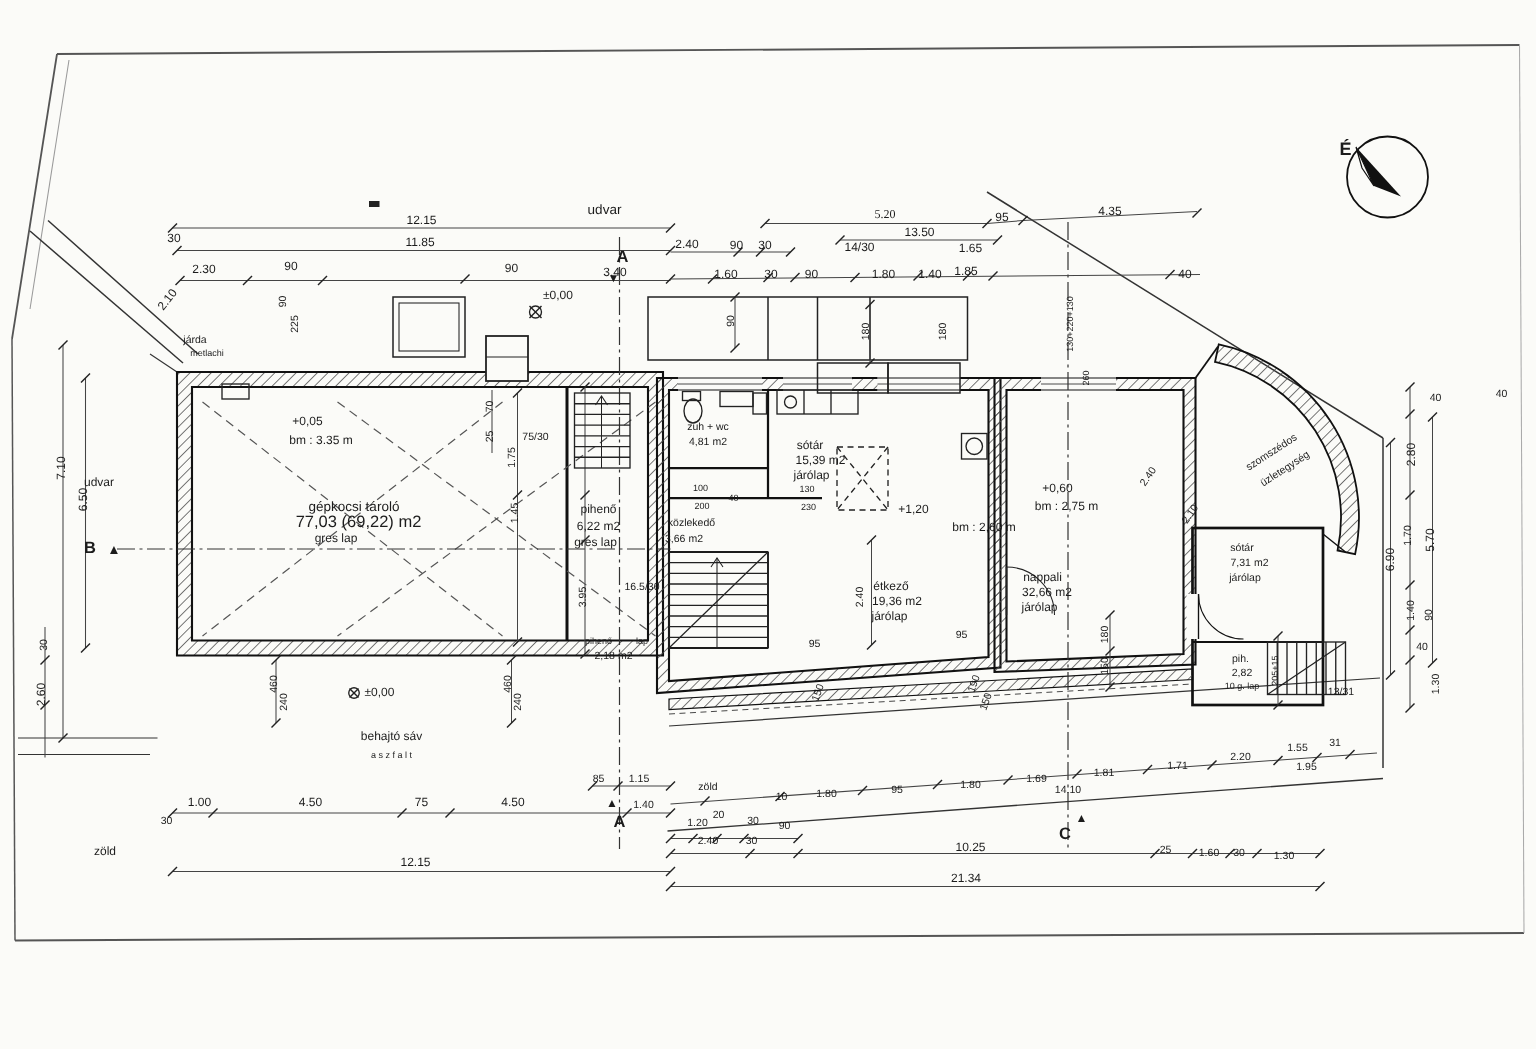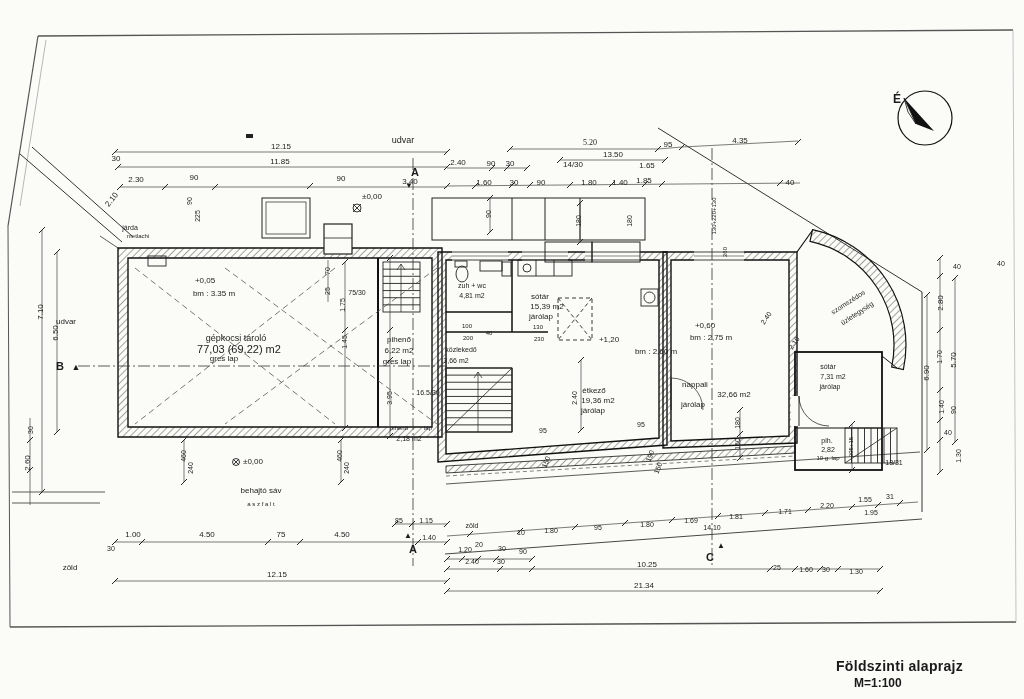--- a/index.html
+++ b/index.html
@@ -424,21 +424,21 @@
       <span class="lbl" style="left: 629px; top: 221px; font-size: 7px; transform: translate(-50%, -50%) rotate(-90deg);">180</span>
       <span class="lbl" style="left: 609px; top: 340px; font-size: 8px; transform: translate(-50%, -50%);">+1,20</span>
       <span class="lbl" style="left: 616px; top: 352px; font-size: 8px; transform: translate(-50%, -50%); margin-left: 40px;">bm : 2,60 m</span>
       <span class="lbl" style="left: 594px; top: 391px; font-size: 8px; transform: translate(-50%, -50%);">étkező</span>
       <span class="lbl" style="left: 598px; top: 401px; font-size: 8px; transform: translate(-50%, -50%);">19,36 m2</span>
       <span class="lbl" style="left: 593px; top: 411px; font-size: 8px; transform: translate(-50%, -50%);">járólap</span>
       <span class="lbl" style="left: 574px; top: 398px; font-size: 7px; transform: translate(-50%, -50%) rotate(-90deg);">2.40</span>
       <span class="lbl" style="left: 705px; top: 326px; font-size: 8px; transform: translate(-50%, -50%);">+0,60</span>
       <span class="lbl" style="left: 711px; top: 338px; font-size: 8px; transform: translate(-50%, -50%);">bm : 2,75 m</span>
       <span class="lbl" style="left: 695px; top: 385px; font-size: 8px; transform: translate(-50%, -50%);">nappali</span>
-      <span class="lbl" style="left: 734px; top: 395px; font-size: 8px; transform: translate(-50%, -50%);">32,66 m2</span>
+      <span class="lbl" style="left: 698px; top: 395px; font-size: 8px; transform: translate(-50%, -50%);">32,66 m2</span>
       <span class="lbl" style="left: 693px; top: 405px; font-size: 8px; transform: translate(-50%, -50%);">járólap</span>
       <span class="lbl" style="left: 714px; top: 216px; font-size: 6px; transform: translate(-50%, -50%) rotate(-90deg);">130+220+130</span>
       <span class="lbl" style="left: 725px; top: 252px; font-size: 6px; transform: translate(-50%, -50%) rotate(-90deg);">260</span>
       <span class="lbl" style="left: 766px; top: 318px; font-size: 7px; transform: translate(-50%, -50%) rotate(-55deg);">2.40</span>
       <span class="lbl" style="left: 794px; top: 343px; font-size: 7px; transform: translate(-50%, -50%) rotate(-55deg);">2.10</span>
       <span class="lbl" style="left: 848px; top: 302px; font-size: 7px; transform: translate(-50%, -50%) rotate(-33deg);">szomszédos</span>
       <span class="lbl" style="left: 857px; top: 313px; font-size: 7px; transform: translate(-50%, -50%) rotate(-33deg);">üzletegység</span>
       <span class="lbl" style="left: 828px; top: 366px; font-size: 7px; transform: translate(-50%, -50%);">sótár</span>
       <span class="lbl" style="left: 833px; top: 376px; font-size: 7px; transform: translate(-50%, -50%);">7,31 m2</span>
       <span class="lbl" style="left: 830px; top: 386px; font-size: 7px; transform: translate(-50%, -50%);">járólap</span>
@@ -500,18 +500,14 @@
       <span class="lbl" style="left: 644px; top: 586px; font-size: 8px; transform: translate(-50%, -50%);">21.34</span>
       <span class="lbl" style="left: 70px; top: 568px; font-size: 8px; transform: translate(-50%, -50%);">zöld</span>
       <span class="lbl" style="left: 415px; top: 172px; font-size: 11px; font-weight: bold; transform: translate(-50%, -50%);">A</span>
       <span class="lbl" style="left: 409px; top: 186px; font-size: 8px; transform: translate(-50%, -50%);">▼</span>
       <span class="lbl" style="left: 413px; top: 549px; font-size: 11px; font-weight: bold; transform: translate(-50%, -50%);">A</span>
       <span class="lbl" style="left: 408px; top: 536px; font-size: 8px; transform: translate(-50%, -50%);">▲</span>
       <span class="lbl" style="left: 710px; top: 557px; font-size: 11px; font-weight: bold; transform: translate(-50%, -50%);">C</span>
       <span class="lbl" style="left: 721px; top: 546px; font-size: 8px; transform: translate(-50%, -50%);">▲</span>
     </div>
 
-  <div class="title-block">
-    <div class="t1">Földszinti alaprajz</div>
-    <div class="t2">M=1:100</div>
-  </div>
 
 </div>
 
 </body></html>

